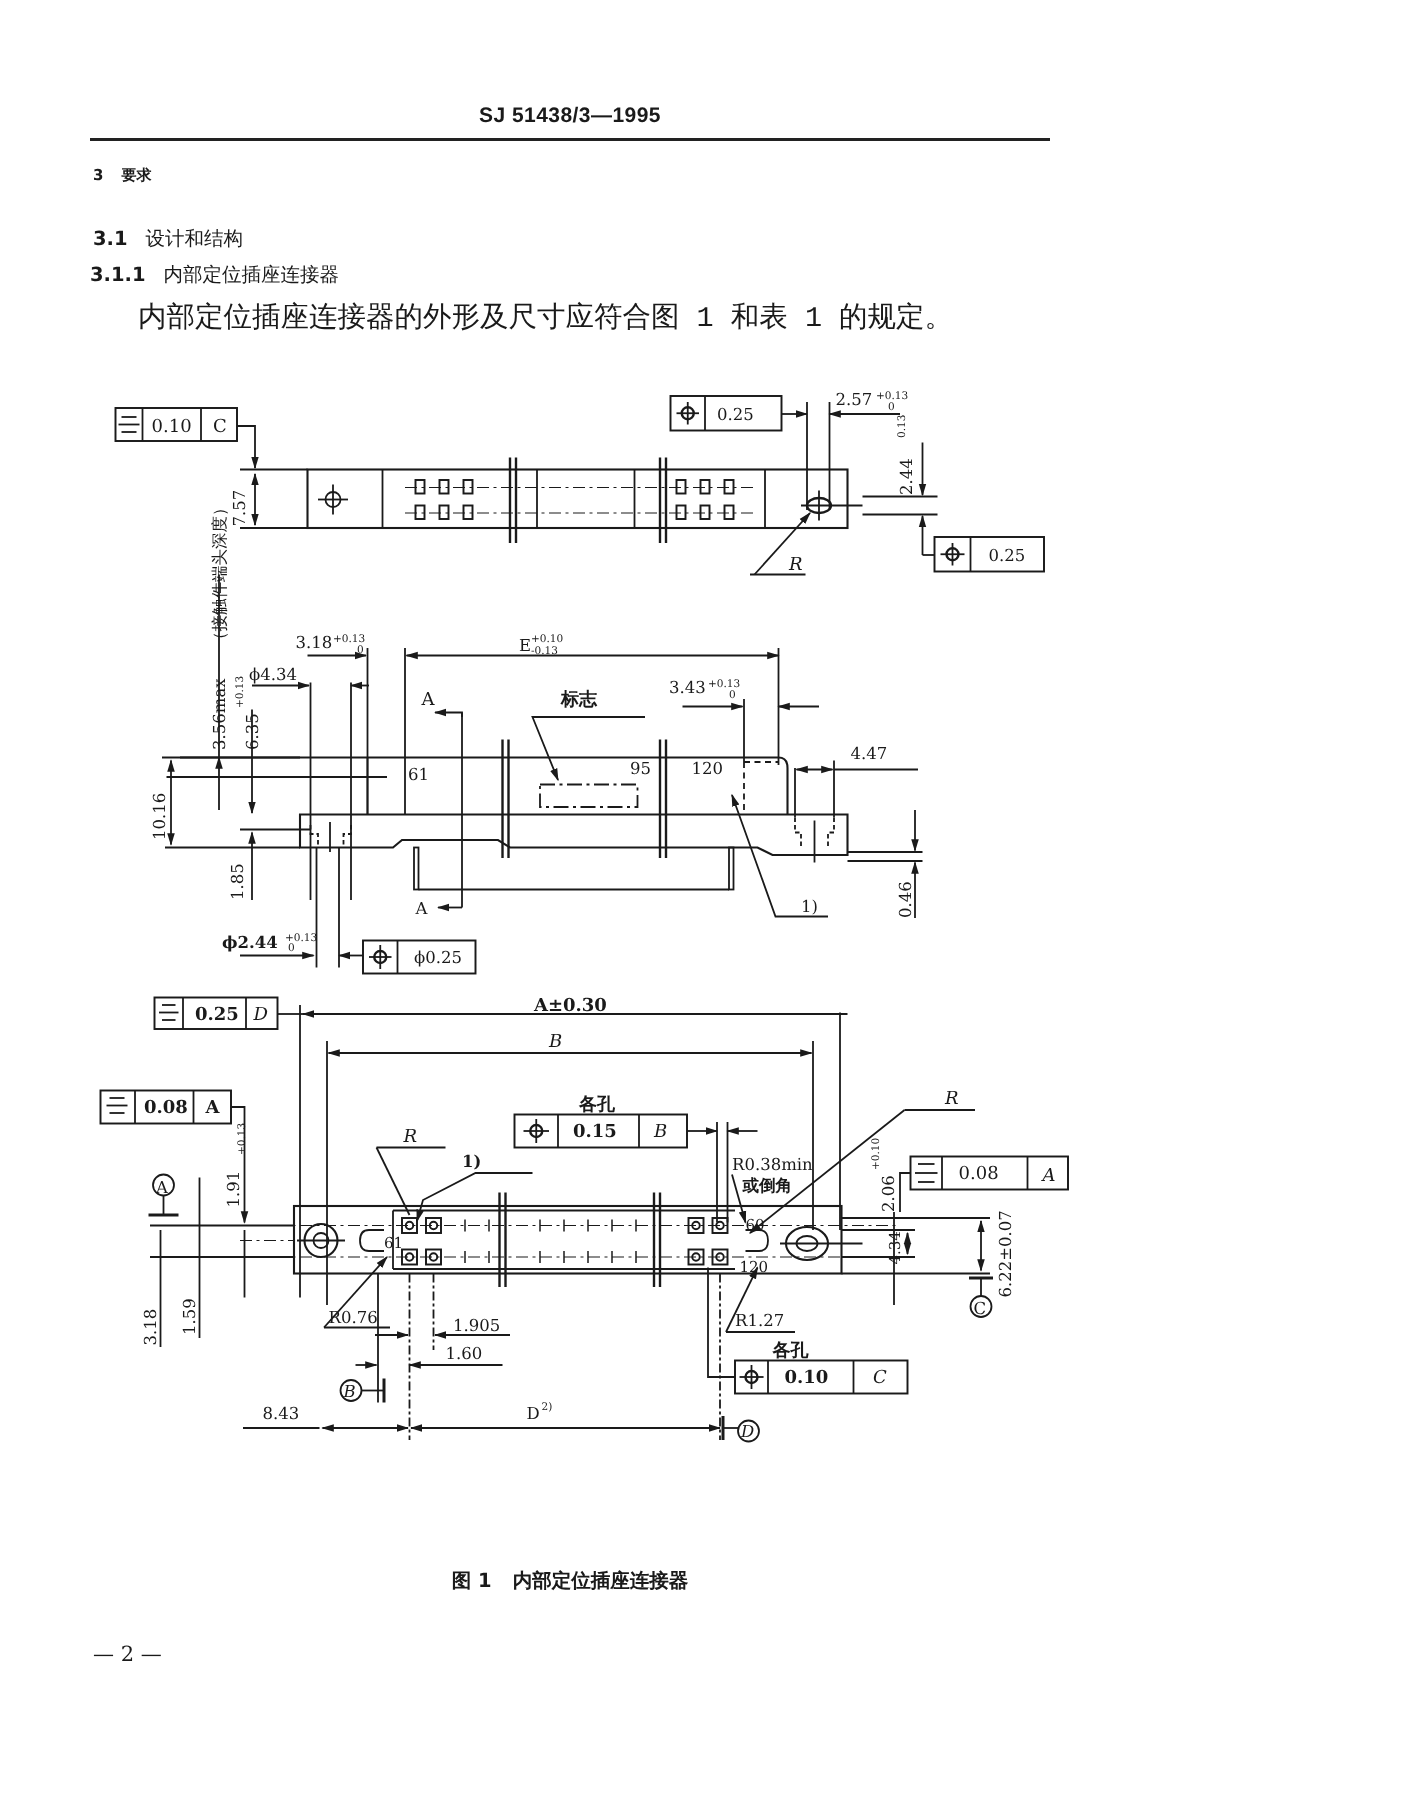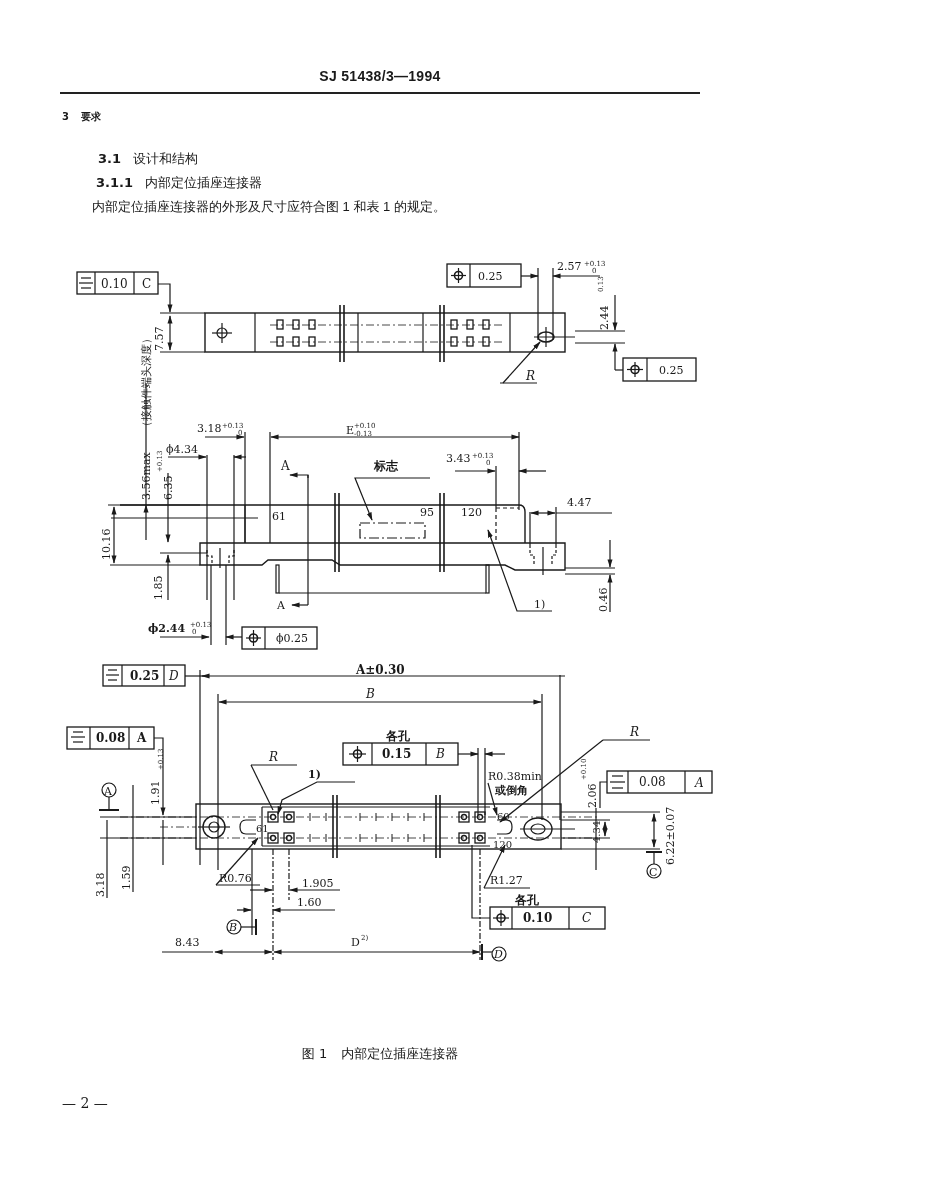--- a/index.html
+++ b/index.html
@@ -5,33 +5,33 @@
   html, body { margin: 0; padding: 0; background: #ffffff; }
   body { width: 950px; height: 1195px; position: relative; overflow: hidden;
          font-family: "DejaVu Serif", "Liberation Serif", serif; color: #1a1a1a; }
   .abs { position: absolute; }
   .header-title { left: 0; width: 760px; top: 68px; text-align: center; font-family: "Liberation Sans", "DejaVu Sans", sans-serif;
                   font-weight: bold; font-size: 14px; letter-spacing: 0.3px; }
   .header-rule { left: 60px; top: 92px; width: 640px; height: 2px; background: #222; }
   .sec { font-size: 10px; font-weight: bold; font-family: "DejaVu Sans", "Liberation Sans", sans-serif; }
   .sec .num { display: inline-block; margin-right: 12px; }
   .sub { font-size: 13px; font-family: "DejaVu Sans", "Liberation Sans", sans-serif; }
-  .sub .num { display: inline-block; margin-right: 12px; font-weight: bold; margin-left: 36px; }
-  .para { font-size: 13px; font-family: Liberation Sans, sans-serif; }
+  .sub .num { display: inline-block; margin-right: 12px; font-weight: bold; }
+  .para { font-size: 19px; font-family: Liberation Mono, monospace; }
   svg { position: absolute; left: 0; top: 0; }
   svg text { font-family: "DejaVu Serif", "Liberation Serif", serif; fill: #1a1a1a; }
-  .caption { left: 0; width: 760px; top: 1045px; text-align: center; font-size: 13px; font-weight: normal;
+  .caption { left: 0; width: 760px; top: 1045px; text-align: center; font-size: 13px; font-weight: bold;
              font-family: "DejaVu Sans", "Liberation Sans", sans-serif; }
   .caption .fig { margin-right: 14px; }
   .page-no { left: 62px; top: 1095px; font-size: 14px; }
 </style>
 </head>
 <body>
 
-<div class="abs header-title">SJ 51438/3—1994</div>
+<div class="abs header-title">SJ 51438/3—1995</div>
 <div class="abs header-rule"></div>
 
 <div class="abs sec" style="left:62px; top:110px;">
   <span class="num">3</span><span>要求</span>
 </div>
 <div class="abs sub" style="left:62px; top:150px;">
   <span class="num">3.1</span><span>设计和结构</span>
 </div>
 <div class="abs sub" style="left:60px; top:174px;">
   <span class="num">3.1.1</span><span>内部定位插座连接器</span>

